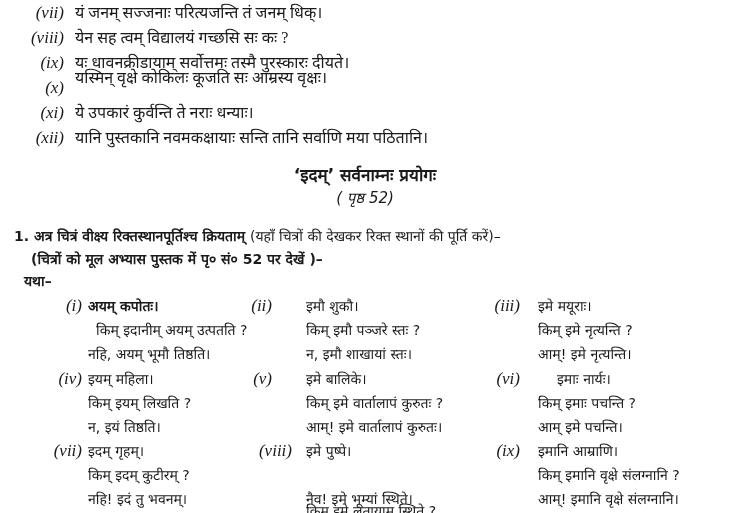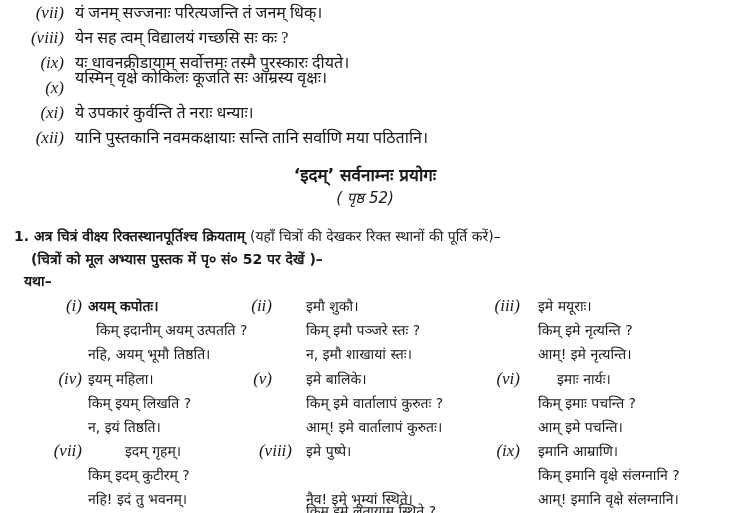--- a/index.html
+++ b/index.html
@@ -155,21 +155,21 @@
   </div>
   <div>
     <span class="ex-num" style="left:480px;top:369px;">(vi)</span>
     <span class="ex-line" style="left:538px;top:369px;margin-left:19px;">इमाः नार्यः।</span>
     <span class="ex-line" style="left:538px;top:393px;">किम् इमाः पचन्ति ?</span>
     <span class="ex-line" style="left:538px;top:417px;">आम् इमे पचन्ति।</span>
   </div>
 
   <div>
     <span class="ex-num" style="left:42px;top:441px;">(vii)</span>
-    <span class="ex-line" style="left:88px;top:441px;margin-left:37px;">इदम् गृहम्।</span>
+    <span class="ex-line" style="left:88px;top:441px;">इदम् गृहम्।</span>
     <span class="ex-line" style="left:88px;top:465px;">किम् इदम् कुटीरम् ?</span>
     <span class="ex-line" style="left:88px;top:489px;">नहि! इदं तु भवनम्।</span>
   </div>
   <div>
     <span class="ex-num" style="left:252px;top:441px;">(viii)</span>
     <span class="ex-line" style="left:306px;top:441px;">इमे पुष्पे।</span>
     <span class="ex-line" style="left:306px;top:465px;margin-top:36px;">किम् इमे लतायाम् स्थिते ?</span>
     <span class="ex-line" style="left:306px;top:489px;">नैव! इमे भूम्यां स्थिते।</span>
   </div>
   <div>

